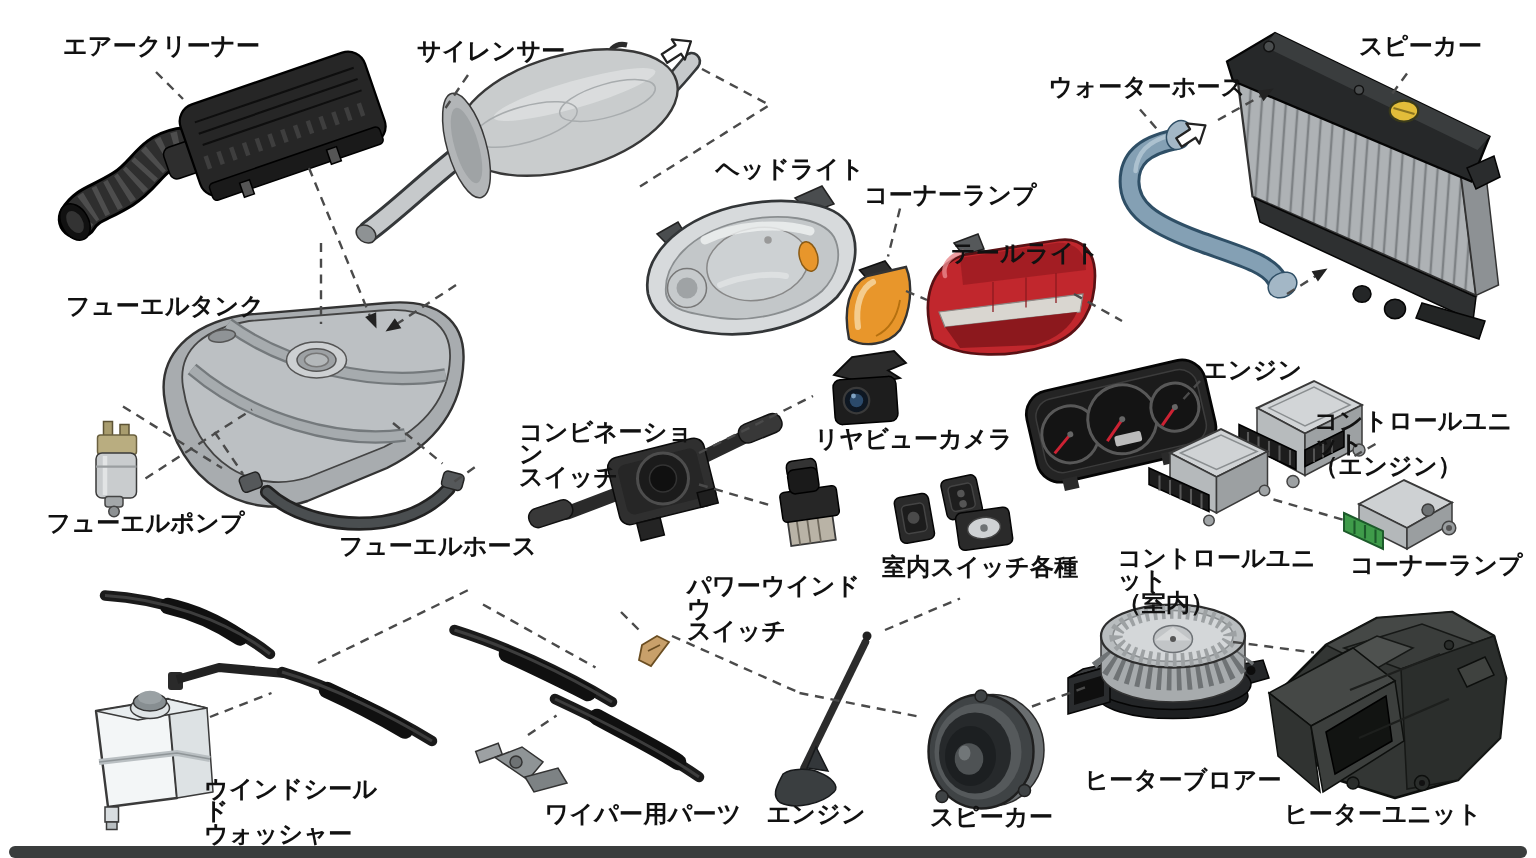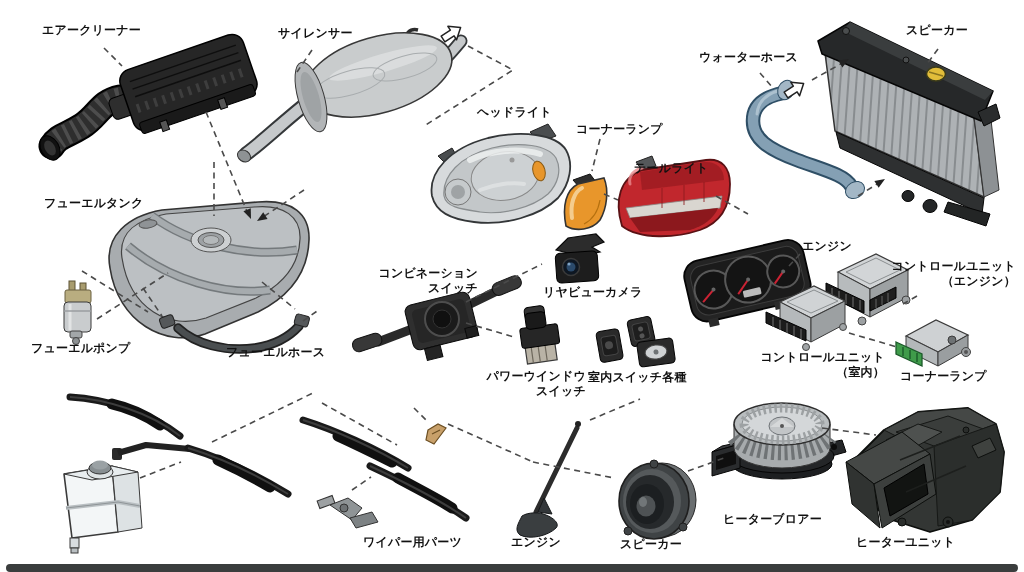--- a/index.html
+++ b/index.html
@@ -1,21 +1,21 @@
 <!DOCTYPE html>
 <html style="--label-text: #111111; --dash-line: #4a4a4a; --tail-light-red: #c1272d; --corner-lamp-amber: #e8962b; --radiator-cap-yellow: #e2bd3a; --water-hose-blue: #84a0b4; --camera-lens-blue: #2b4a6b; --smart-unit-connector-green: #3f9b4a; --fuel-pump-tan: #b9ad80; --wiper-clip-tan: #c8a06a; --bottom-bar-gray: #3a3d3d; --part-gray: #c6c9cb; --part-black: #242424;"><head>
 <meta charset="utf-8">
 <style>
   html,body{margin:0;padding:0;background:#fff;}
   .canvas{position:relative;width:1024px;height:572px;background:#ffffff;overflow:hidden;
           font-family:"DejaVu Sans","Liberation Sans",sans-serif;}
   svg.art{position:absolute;left:0;top:0;}
-  .label{position:absolute;font-size:12px;font-weight:bold;color:var(--label-text,#111);
+  .label{position:absolute;font-size:16px;font-weight:bold;color:var(--label-text,#111);
          line-height:15px;white-space:pre-line;letter-spacing:.2px;}
-  .label.center{text-align:right;}
+  .label.center{text-align:left;margin-top:14px;}
 </style>
 </head>
 <body>
 
 <div class="canvas">
 
 <svg class="art" width="1024" height="572" viewBox="0 0 1024 572">
   <defs>
     <path id="warrow" d="M0,-3.4 L11,-3.4 L11,-8 L21,0 L11,8 L11,3.4 L0,3.4 Z" fill="#fff" stroke="#222" stroke-width="1.5" stroke-linejoin="round"></path>
     <path id="ah" d="M0,0 L-10,-4 L-10,4 Z" fill="#222"></path>
@@ -403,32 +403,34 @@
 
 <div class="label" style="left:42px;top:23px">エアークリーナー</div>
 <div class="label" style="left:278px;top:26px">サイレンサー</div>
 <div class="label" style="left:699px;top:50px">ウォーターホース</div>
 <div class="label" style="left:906px;top:23px">スピーカー</div>
 <div class="label" style="left:477px;top:105px">ヘッドライト</div>
 <div class="label" style="left:576px;top:122px">コーナーランプ</div>
 <div class="label" style="left:634px;top:161px">テールライト</div>
 <div class="label" style="left:44px;top:196px">フューエルタンク</div>
 <div class="label" style="left:31px;top:341px">フューエルポンプ</div>
-<div class="label" style="left:226px;top:345px">フューエルホース</div>
+<div class="label" style="left:226px;top:356px">フューエルホース</div>
 <div class="label center" style="left:346px;top:266px;width:132px">コンビネーション
 スイッチ</div>
 <div class="label" style="left:543px;top:285px">リヤビューカメラ</div>
 <div class="label" style="left:802px;top:239px">エンジン</div>
 <div class="label center" style="left:876px;top:259px;width:140px">コントロールユニット
 （エンジン）</div>
 <div class="label center" style="left:745px;top:350px;width:140px">コントロールユニット
 （室内）</div>
 <div class="label" style="left:900px;top:369px">コーナーランプ</div>
 <div class="label center" style="left:458px;top:369px;width:128px">パワーウインドウ
 スイッチ</div>
 <div class="label" style="left:588px;top:370px">室内スイッチ各種</div>
+<div class="label center" style="left:136px;top:504px;width:124px">ウインドシールド
+ウォッシャー</div>
 <div class="label" style="left:363px;top:535px">ワイパー用パーツ</div>
 <div class="label" style="left:511px;top:535px">エンジン</div>
 <div class="label" style="left:620px;top:537px">スピーカー</div>
 <div class="label" style="left:723px;top:512px">ヒーターブロアー</div>
 <div class="label" style="left:856px;top:535px">ヒーターユニット</div>
 
 </div>
 
 </body></html>

